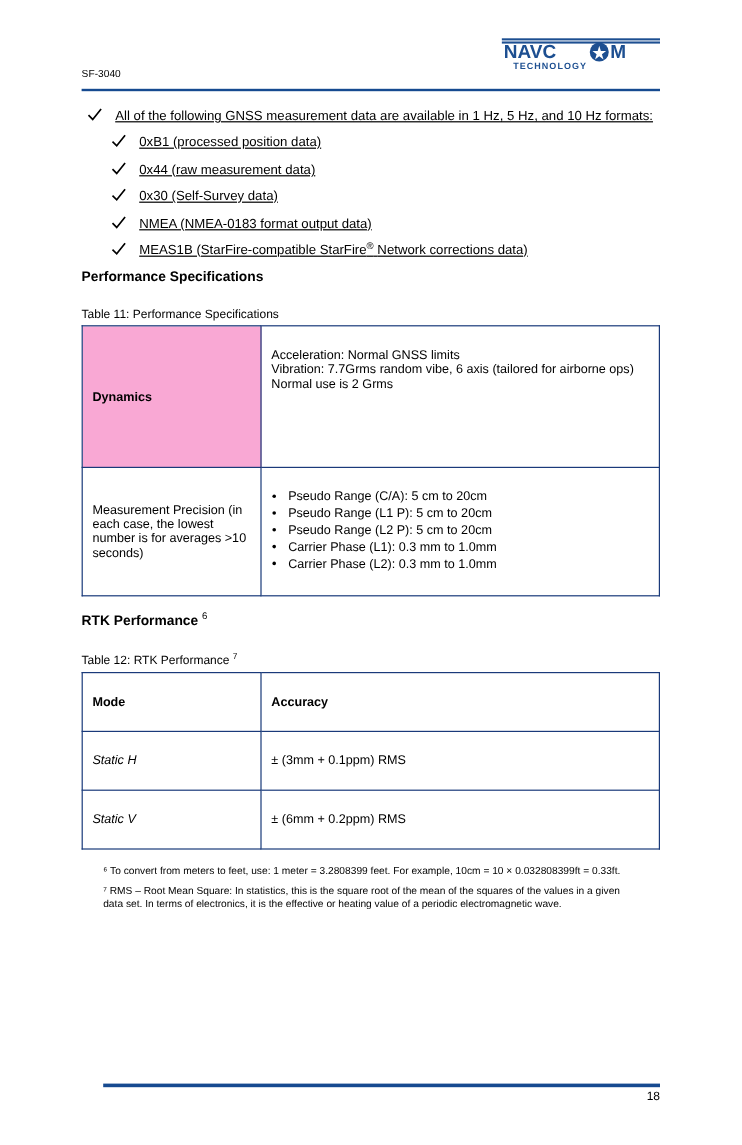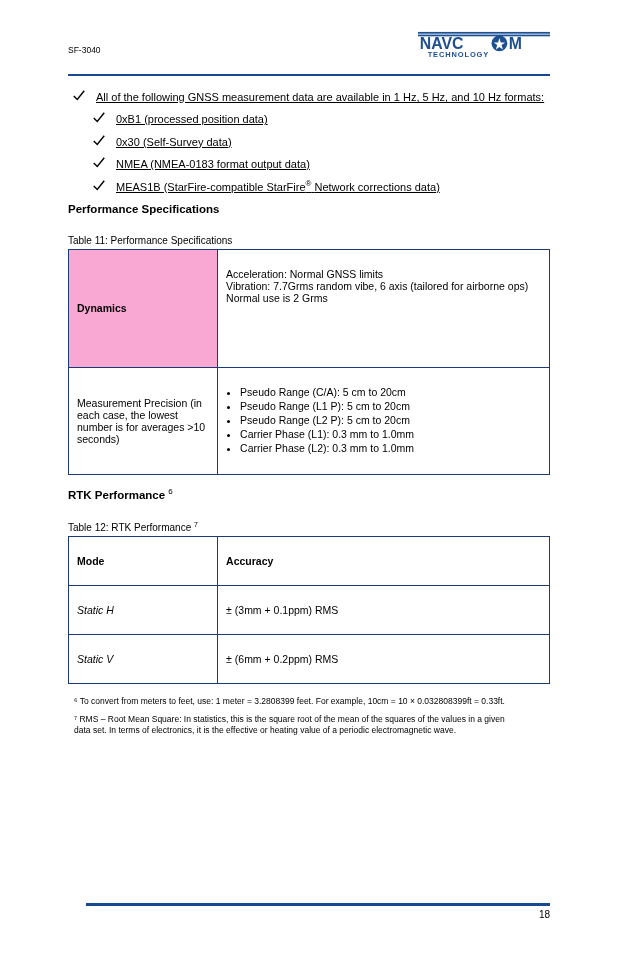--- a/index.html
+++ b/index.html
@@ -21,21 +21,21 @@
   .logo {
     position: absolute;
     right: 0;
     top: -14px;
     width: 132px;
     height: 36px;
   }
   .header-model {
     position: absolute;
     left: 0;
-    bottom: 15px;
+    bottom: 4px;
     font-size: 8.5px;
     color: #000;
   }
   .top-rule {
     border: 0;
     border-top: 2.5px solid #164a90;
     margin-bottom: 14px;
   }
   .bullet-list {
     list-style: none;
@@ -91,21 +91,21 @@
   .tbl1 .cell-pad { height: 118px; vertical-align: top; }
   .tbl1 td ul { list-style: disc; margin-left: 14px; }
   .tbl1 td li { margin-bottom: 2px; }
   .tbl2 td:first-child { width: 31%; font-style: italic; }
   .tbl2 td { height: 24px; }
   .tbl2 th { font-weight: bold; text-align: left; }
   .footnote {
     font-size: 8.5px;
     line-height: 1.35;
     margin-top: 6px;
-    margin-left: 6px;
+    margin-left: 18px;
     margin-right: 30px;
   }
   .footer-rule {
     border: 0;
     border-top: 3px solid #164a90;
     position: absolute;
     left: 86px;
     right: 68px;
     bottom: 48px;
   }
@@ -148,20 +148,26 @@
   <li>
     <svg class="check" viewBox="0 0 16 16">
         <path d="M2 8 L6 12 L14 2" stroke="#000" stroke-width="1.6" fill="none"></path>
       </svg>
     <span>0xB1 (processed position data)</span>
   </li>
   <li>
     <svg class="check" viewBox="0 0 16 16">
         <path d="M2 8 L6 12 L14 2" stroke="#000" stroke-width="1.6" fill="none"></path>
       </svg>
+    <span>0x44 (raw measurement data)</span>
+  </li>
+  <li>
+    <svg class="check" viewBox="0 0 16 16">
+        <path d="M2 8 L6 12 L14 2" stroke="#000" stroke-width="1.6" fill="none"></path>
+      </svg>
     <span>0x30 (Self-Survey data)</span>
   </li>
   <li>
     <svg class="check" viewBox="0 0 16 16">
         <path d="M2 8 L6 12 L14 2" stroke="#000" stroke-width="1.6" fill="none"></path>
       </svg>
     <span>NMEA (NMEA-0183 format output data)</span>
   </li>
   <li>
     <svg class="check" viewBox="0 0 16 16">

